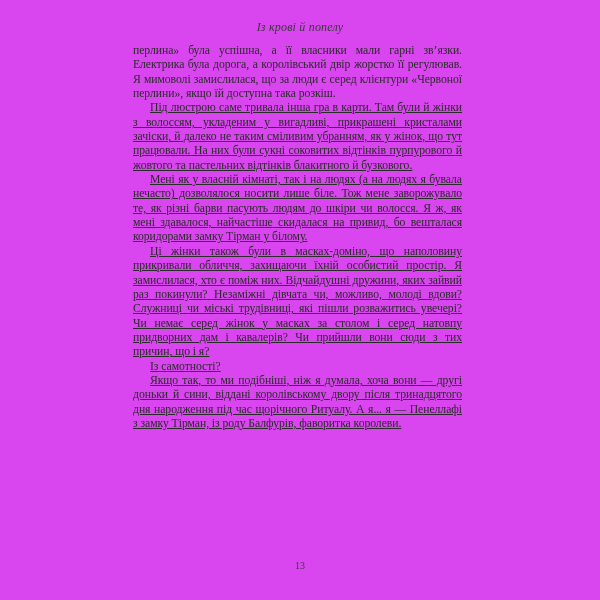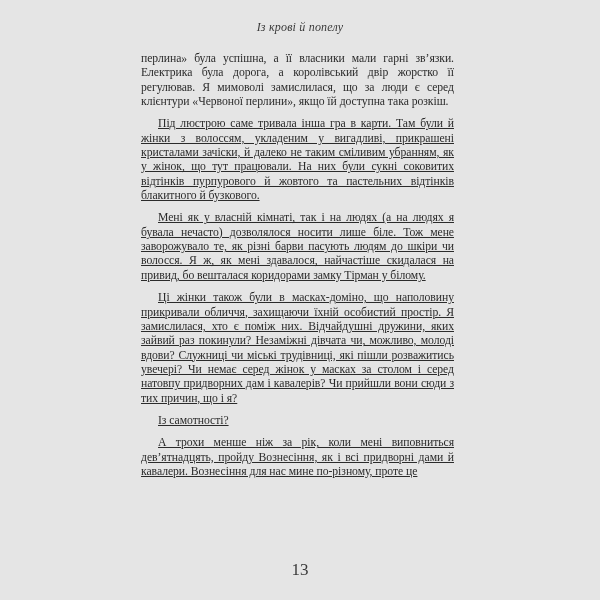--- a/index.html
+++ b/index.html
@@ -4,21 +4,21 @@
 <style>
   html, body {
     margin: 0;
     padding: 0;
     background: #ffffff;
   }
   .page {
     position: relative;
     width: 600px;
     height: 600px;
-    background: #e5e5e5;
+    background: #d946ef;
     font-family: "Liberation Serif", "DejaVu Serif", serif;
     color: #2b2b2b;
     overflow: hidden;
   }
   .running-header {
     position: absolute;
     top: 20px;
     left: 0;
     width: 600px;
     text-align: center;
@@ -31,46 +31,46 @@
     position: absolute;
     top: 44px;
     left: 133px;
     width: 329px;
     font-size: 11.7px;
     line-height: 14.35px;
     text-align: justify;
     letter-spacing: -0.05px;
   }
   .body-text p {
-    margin: 8px;
+    margin: 0;
     padding: 0;
   }
   .body-text p.indent {
     text-indent: 17px;
     text-decoration: underline;
   }
   .page-number {
     position: absolute;
     top: 560px;
     left: 0;
     width: 600px;
     text-align: center;
-    font-size: 17px;
+    font-size: 10px;
     color: #3a3a3a;
   }
 </style>
 </head>
 <body>
 
 <div class="page">
   <div class="running-header">Із крові й попелу</div>
 
   <div class="body-text">
       <p class=""><span>перлина» була успішна, а її власники мали гарні зв’язки. Електрика була дорога, а королівський двір жорстко її регулював. Я мимоволі замислилася, що за люди є серед клієнтури «Червоної перлини», якщо їй доступна така розкіш.</span></p>
       <p class="indent"><span>Під люстрою саме тривала інша гра в карти. Там були й жінки з волоссям, укладеним у вигадливі, прикрашені кристалами зачіски, й далеко не таким сміливим убранням, як у жінок, що тут працювали. На них були сукні соковитих відтінків пурпурового й жовтого та пастельних відтінків блакитного й бузкового.</span></p>
       <p class="indent"><span>Мені як у власній кімнаті, так і на людях (а на людях я бувала нечасто) дозволялося носити лише біле. Тож мене заворожувало те, як різні барви пасують людям до шкіри чи волосся. Я ж, як мені здавалося, найчастіше скидалася на привид, бо вешталася коридорами замку Тірман у білому.</span></p>
       <p class="indent"><span>Ці жінки також були в масках-доміно, що наполовину прикривали обличчя, захищаючи їхній особистий простір. Я замислилася, хто є поміж них. Відчайдушні дружини, яких зайвий раз покинули? Незаміжні дівчата чи, можливо, молоді вдови? Служниці чи міські трудівниці, які пішли розважитись увечері? Чи немає серед жінок у масках за столом і серед натовпу придворних дам і кавалерів? Чи прийшли вони сюди з тих причин, що і я?</span></p>
       <p class="indent"><span>Із самотності?</span></p>
-      <p class="indent"><span>А трохи менше ніж за рік, коли мені виповниться дев’ятнадцять, пройду Вознесіння, як і всі придворні дами й кавалери. Вознесіння для нас мине по-різному, проте це</span></p>
+      <p class="indent"><span>Якщо так, то ми подібніші, ніж я думала, хоча вони — другі доньки й сини, віддані королівському двору після тринадцятого дня народження під час щорічного Ритуалу. А я... я — Пенеллафі з замку Тірман, із роду Балфурів, фаворитка королеви.</span></p>
     </div>
 
   <div class="page-number">13</div>
 </div>
 
 </body></html>

